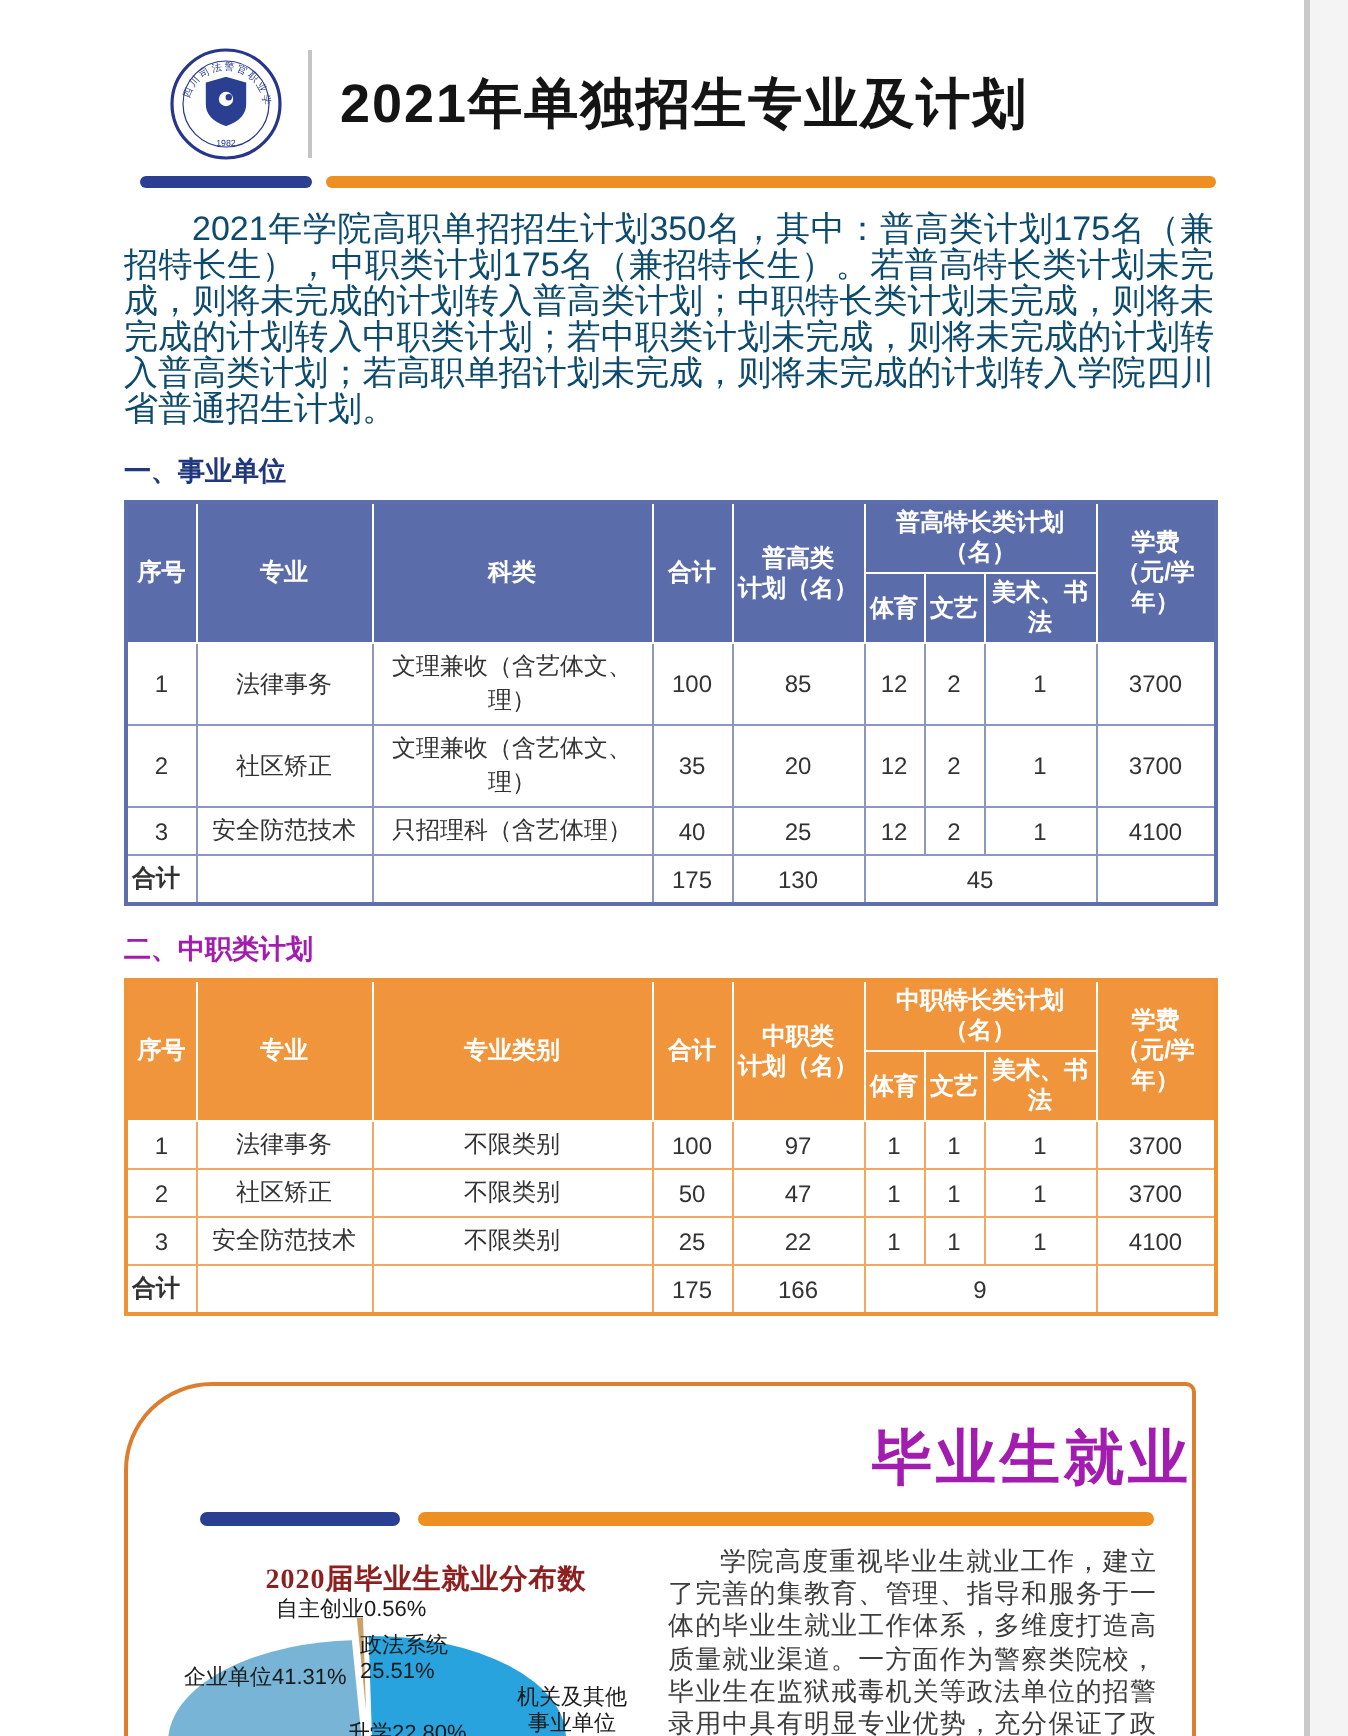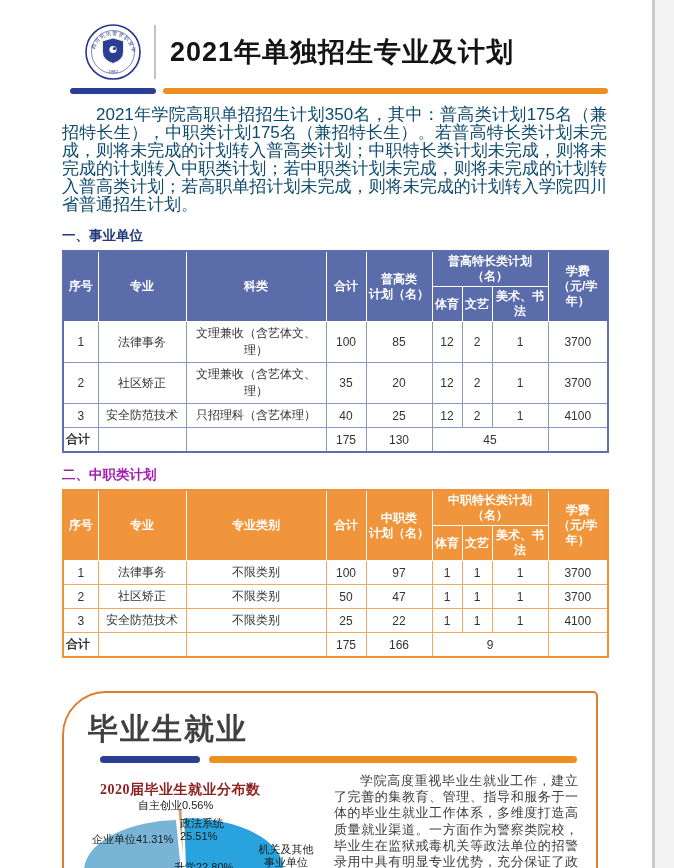--- a/index.html
+++ b/index.html
@@ -46,29 +46,29 @@
   td.total-label{font-weight:bold;text-align:left;padding-left:4px;}
   th.sub{font-size:11px;}
 
   
   .emp-box{
     margin:33px 0 0 62px;width:532px;height:372px;
     border:2px solid #DD7E2F;
     border-radius:44px 5px 44px 5px;
     background:#fff;
   }
-  .emp-title{margin:16px 0 0 24px;font-size:30px;font-weight:bold;color:#404040;letter-spacing:2px;}
+  .emp-title{margin:16px 0 0 24px;font-size:30px;font-weight:bold;color:#a21caf;letter-spacing:2px;text-align:right;}
   .emp-bars{display:flex;align-items:center;margin:6px 0 0 36px;}
   .ebar-blue{width:100px;height:7px;background:#2B3F92;border-radius:4px;}
   .ebar-orange{width:368px;height:7px;background:#EE8F22;border-radius:4px;margin-left:9px;}
   .emp-cols{display:flex;padding:8px 12px 0 12px;}
   .emp-left{width:250px;flex:none;}
   .chart-title{
     margin:10px 0 0 24px;font-size:14px;font-weight:bold;color:#8E1F1F;
-    font-family:"Liberation Serif","DejaVu Serif",serif;letter-spacing:0.5px;
+    font-family:"Liberation Serif","DejaVu Serif",serif;letter-spacing:0.5px;text-align:center;
   }
   .pie-wrap{position:relative;width:244px;height:152px;margin-top:2px;}
   .pie-wrap svg{position:absolute;left:0;top:8px;}
   .callout{
     position:absolute;font-size:11px;color:#1a1a1a;line-height:13px;
     white-space:pre-line;
   }
   .co0{left:62px;top:-2px;}
   .co1{left:104px;top:16px;width:64px;text-align:left;}
   .co2{left:178px;top:42px;width:64px;text-align:center;}

